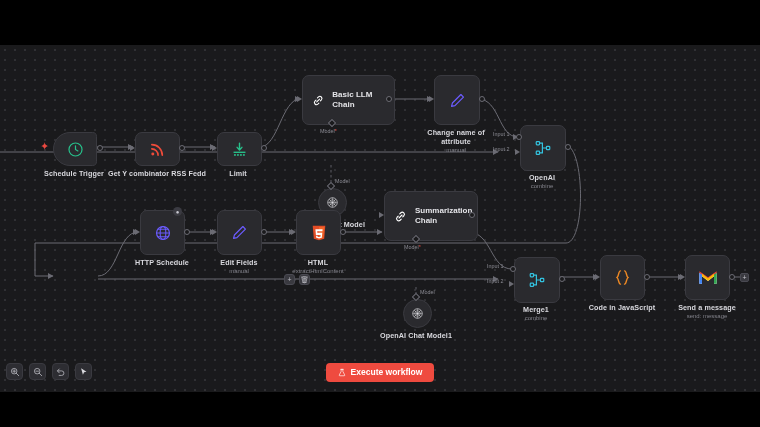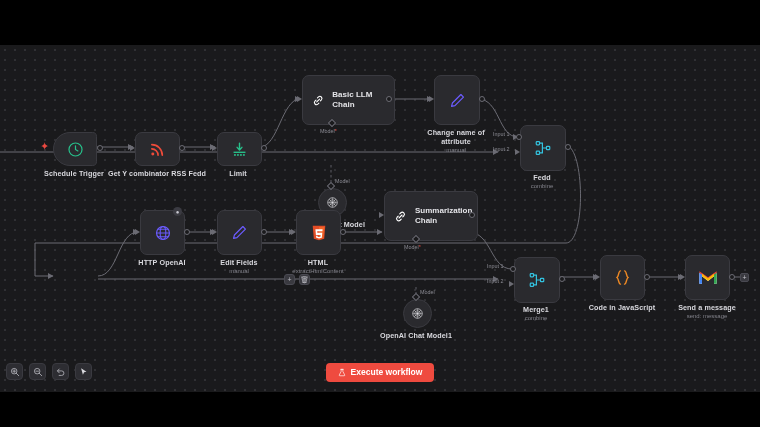--- a/index.html
+++ b/index.html
@@ -207,37 +207,37 @@
           <rect x="3" y="16.2" width="4.4" height="4.4" rx="1" fill="none" stroke="#33c3e0" stroke-width="1.6"></rect>
           <rect x="16.6" y="9.8" width="4.4" height="4.4" rx="1" fill="none" stroke="#33c3e0" stroke-width="1.6"></rect>
           <path d="M7.6 5.6h3.6V12h5.2M7.6 18.4h3.6V12" fill="none" stroke="#33c3e0" stroke-width="1.6"></path>
         </svg>
       </div>
       <div class="port" style="left:-4px;top:9px;"></div>
       <div class="arrowport" style="left:-5px;top:24px;"></div>
       <div class="portlabel" style="left:-27px;top:6px;">Input 1</div>
       <div class="portlabel" style="left:-27px;top:21px;">Input 2</div>
       <div class="port" style="left:45px;top:19px;"></div>
-      <div class="nlabel" style="left:-18px;top:48px;width:80px;">Fedd</div>
+      <div class="nlabel" style="left:-18px;top:48px;width:80px;">OpenAI</div>
       <div class="nsub" style="left:-18px;top:57px;width:80px;">combine</div>
     </div>
 
 
     <div class="node" style="left:140px;top:165px;width:43px;height:43px;">
       <div class="nbox" style="width:43px;height:43px;">
         <svg width="18" height="18" viewBox="0 0 24 24">
           <circle cx="12" cy="12" r="8.6" fill="none" stroke="#6b5bff" stroke-width="1.6"></circle>
           <ellipse cx="12" cy="12" rx="3.8" ry="8.6" fill="none" stroke="#6b5bff" stroke-width="1.4"></ellipse>
           <path d="M3.4 12h17.2M5 7h14M5 17h14" stroke="#6b5bff" stroke-width="1.3"></path>
         </svg>
       </div>
       <div class="badge" style="left:33px;top:-3px;">●</div>
       <div class="arrowport" style="left:-5px;top:19px;"></div>
       <div class="port" style="left:44px;top:19px;"></div>
-      <div class="nlabel" style="left:-21px;top:48px;width:86px;">HTTP OpenAI</div>
+      <div class="nlabel" style="left:-21px;top:48px;width:86px;">HTTP Schedule</div>
     </div>
 
     <div class="node" style="left:296px;top:165px;width:43px;height:43px;">
       <div class="nbox" style="width:43px;height:43px;">
         <svg width="18" height="18" viewBox="0 0 24 24">
           <path d="M3.6 2.4h16.8l-1.5 17.2L12 21.6l-6.9-2z" fill="#e44d26"></path>
           <path d="M12 4v16.1l5.6-1.6 1.3-14.5z" fill="#f16529"></path>
           <path d="M7.2 7h9.6l-.25 2.6H9.6l.18 2.1h6.6l-.66 6.6L12 19.2l-3.7-.9-.25-2.8h1.9l.13 1.4 1.92.5 1.95-.5.23-2.4H7.9z" fill="#fff"></path>
         </svg>
       </div>

